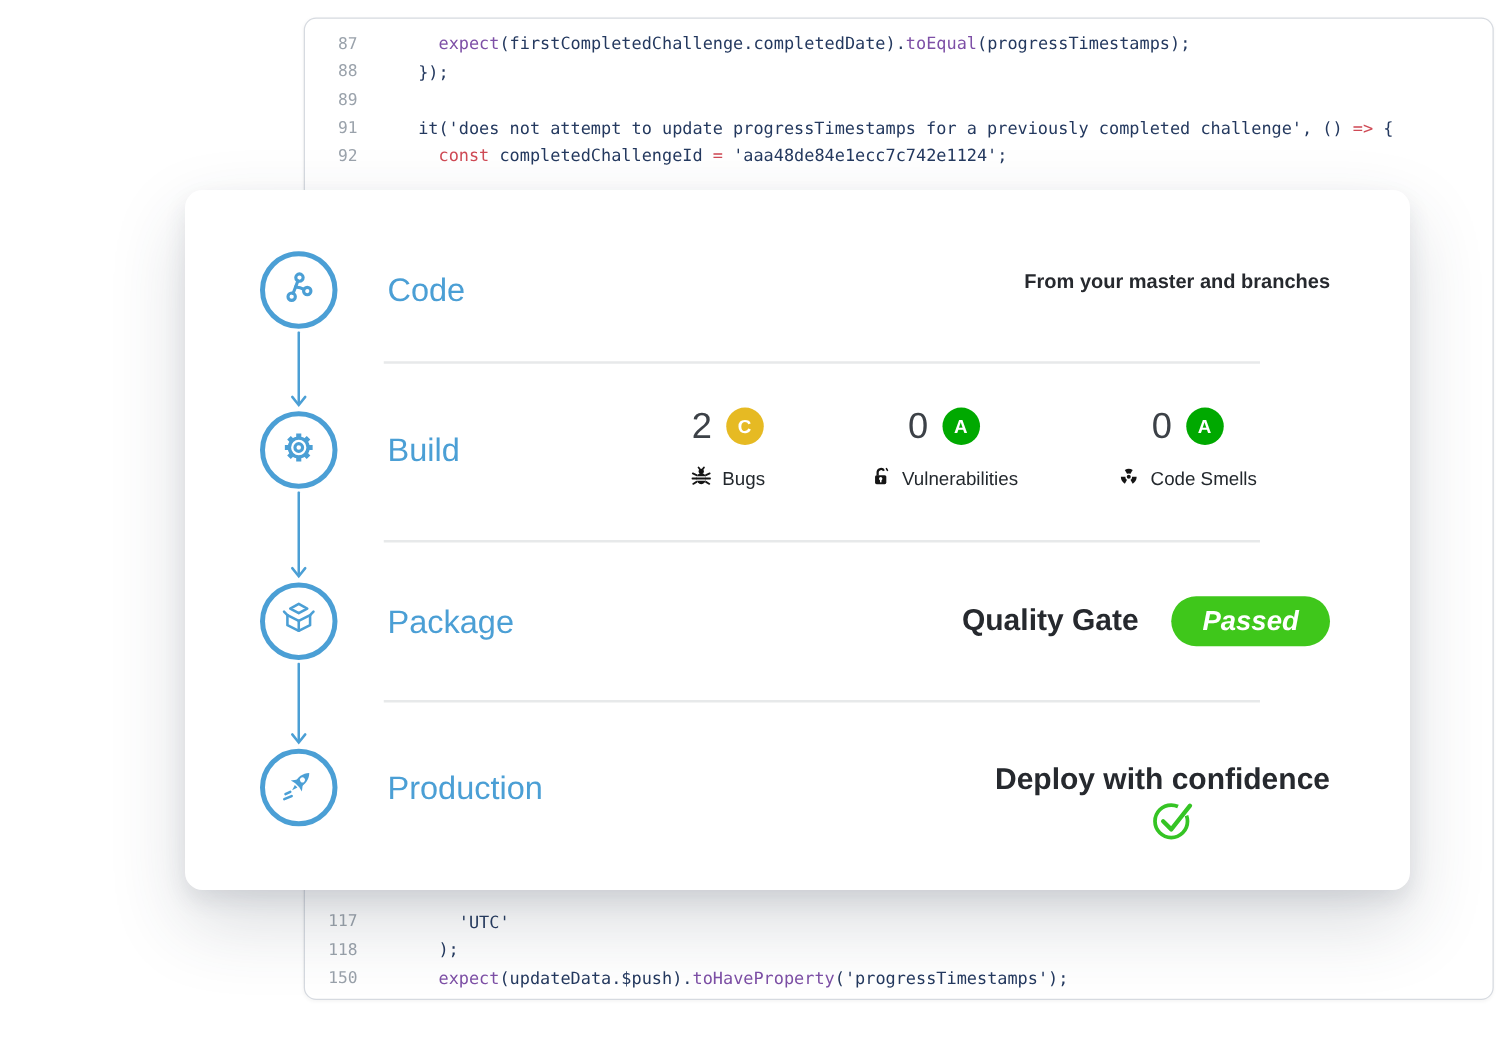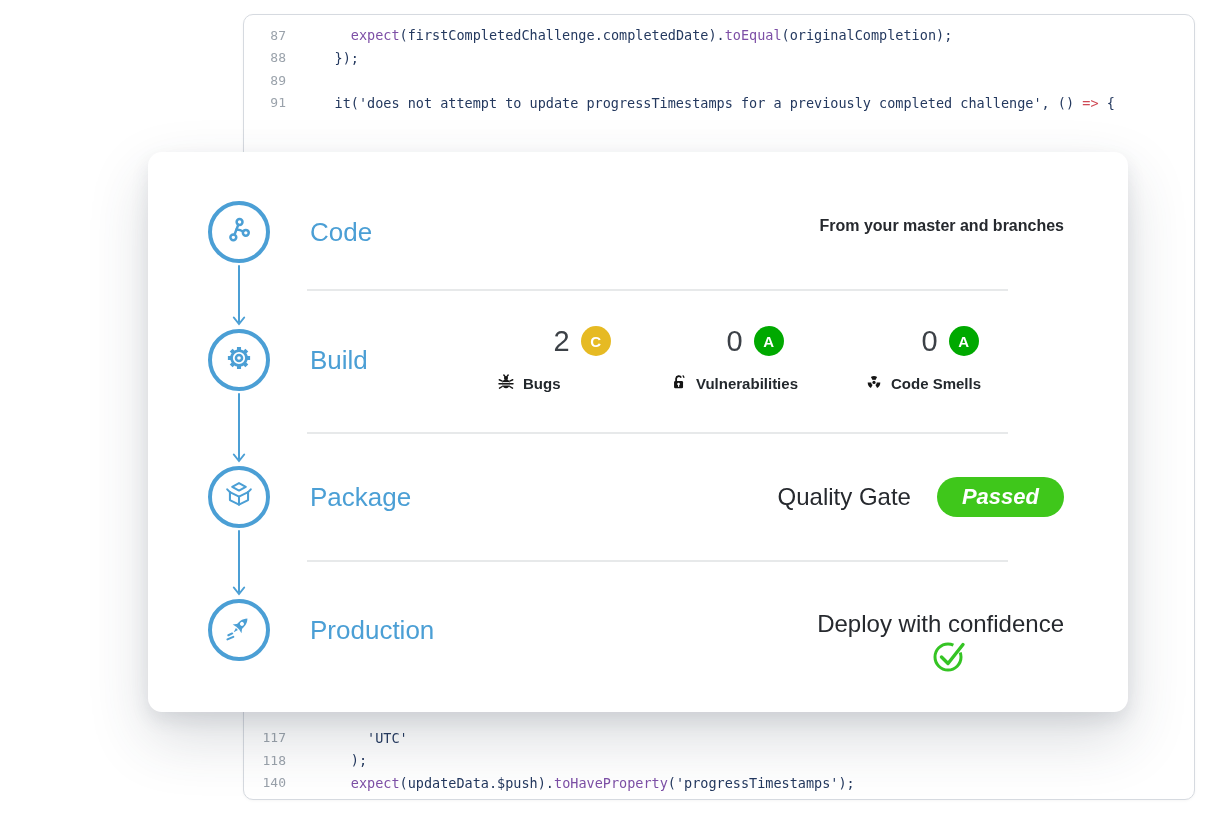--- a/index.html
+++ b/index.html
@@ -47,64 +47,68 @@
     position:absolute; right:64px; font-weight:700; color:#26292e; font-size:16px;
   }
   .metric { position:absolute; width:170px; text-align:center; top:170px; }
   .m-top  { height:38px; display:flex; align-items:center; justify-content:center; }
   .m-num  { font-size:29px; color:#3c4147; }
   .rating-badge {
     width:30px; height:30px; border-radius:50%; margin-left:11px;
     display:inline-flex; align-items:center; justify-content:center;
     color:#fff; font-size:15px; font-weight:700;
   }
-  .m-label { margin-top:14px; display:flex; align-items:center; justify-content:flex-start;
-             gap:8px; font-size:15px; font-weight:700; color:#23282d; height:18px; }
+  .m-label { margin-top:14px; display:flex; align-items:center; justify-content:center;
+             gap:8px; font-size:15px; font-weight:400; color:#23282d; height:18px; }
   .qg-row  { position:absolute; right:64px; top:323px; height:44px;
              display:flex; align-items:center; }
-  .qg-text { font-weight:400; font-size:24px; color:#26292e;text-align:center; }
+  .qg-text { font-weight:700; font-size:24px; color:#26292e;text-align:center; }
   .pill    { display:inline-block; margin-left:26px; padding:7px 25px; border-radius:22px;
              color:#fff; font-size:22px; font-weight:700; line-height:26px;font-style:italic; }
   .deploy-row { position:absolute; right:64px; top:458px; height:40px;
                 display:flex; align-items:center;flex-direction:column; }
   .deploy-row svg { margin-left:20px; }
 </style>
 </head>
 <body>
 
 <div class="code-panel">
   <div class="code-top" id="code-top">
       <div class="code-line">
         <span class="lineno">87</span>
-        <span class="code-text"><span class="seg-base">      </span><span class="seg-kw">expect</span><span class="seg-base">(firstCompletedChallenge.completedDate).</span><span class="seg-kw">toEqual</span><span class="seg-base">(originalCompletion);</span></span>
+        <span class="code-text"><span class="seg-base">      </span><span class="seg-kw">expect</span><span class="seg-base">(firstCompletedChallenge.completedDate).</span><span class="seg-kw">toEqual</span><span class="seg-base">(progressTimestamps);</span></span>
       </div>
       <div class="code-line">
         <span class="lineno">88</span>
         <span class="code-text"><span class="seg-base">    });</span></span>
       </div>
       <div class="code-line">
         <span class="lineno">89</span>
         <span class="code-text"></span>
       </div>
       <div class="code-line">
         <span class="lineno">91</span>
         <span class="code-text"><span class="seg-base">    it('does not attempt to update progressTimestamps for a previously completed challenge', () </span><span class="seg-op">=&gt;</span><span class="seg-base"> {</span></span>
       </div>
+      <div class="code-line">
+        <span class="lineno">92</span>
+        <span class="code-text"><span class="seg-base">      </span><span class="seg-op">const</span><span class="seg-base"> completedChallengeId </span><span class="seg-op">=</span><span class="seg-base"> 'aaa48de84e1ecc7c742e1124';</span></span>
+      </div>
     </div>
   <div class="code-bottom" id="code-bottom">
       <div class="code-line">
         <span class="lineno">117</span>
         <span class="code-text"><span class="seg-base">        'UTC'</span></span>
       </div>
       <div class="code-line">
         <span class="lineno">118</span>
         <span class="code-text"><span class="seg-base">      );</span></span>
       </div>
       <div class="code-line">
-        <span class="lineno">140</span>
+        <span class="lineno">150</span>
         <span class="code-text"><span class="seg-base">      </span><span class="seg-kw">expect</span><span class="seg-base">(updateData.$push).</span><span class="seg-kw">toHaveProperty</span><span class="seg-base">('progressTimestamps');</span></span>
       </div>
     </div>
 </div>
 
 <div class="card">
 
   <div class="sep" style="top:137px"></div>
   <div class="sep" style="top:280px"></div>
   <div class="sep" style="top:408px"></div>

